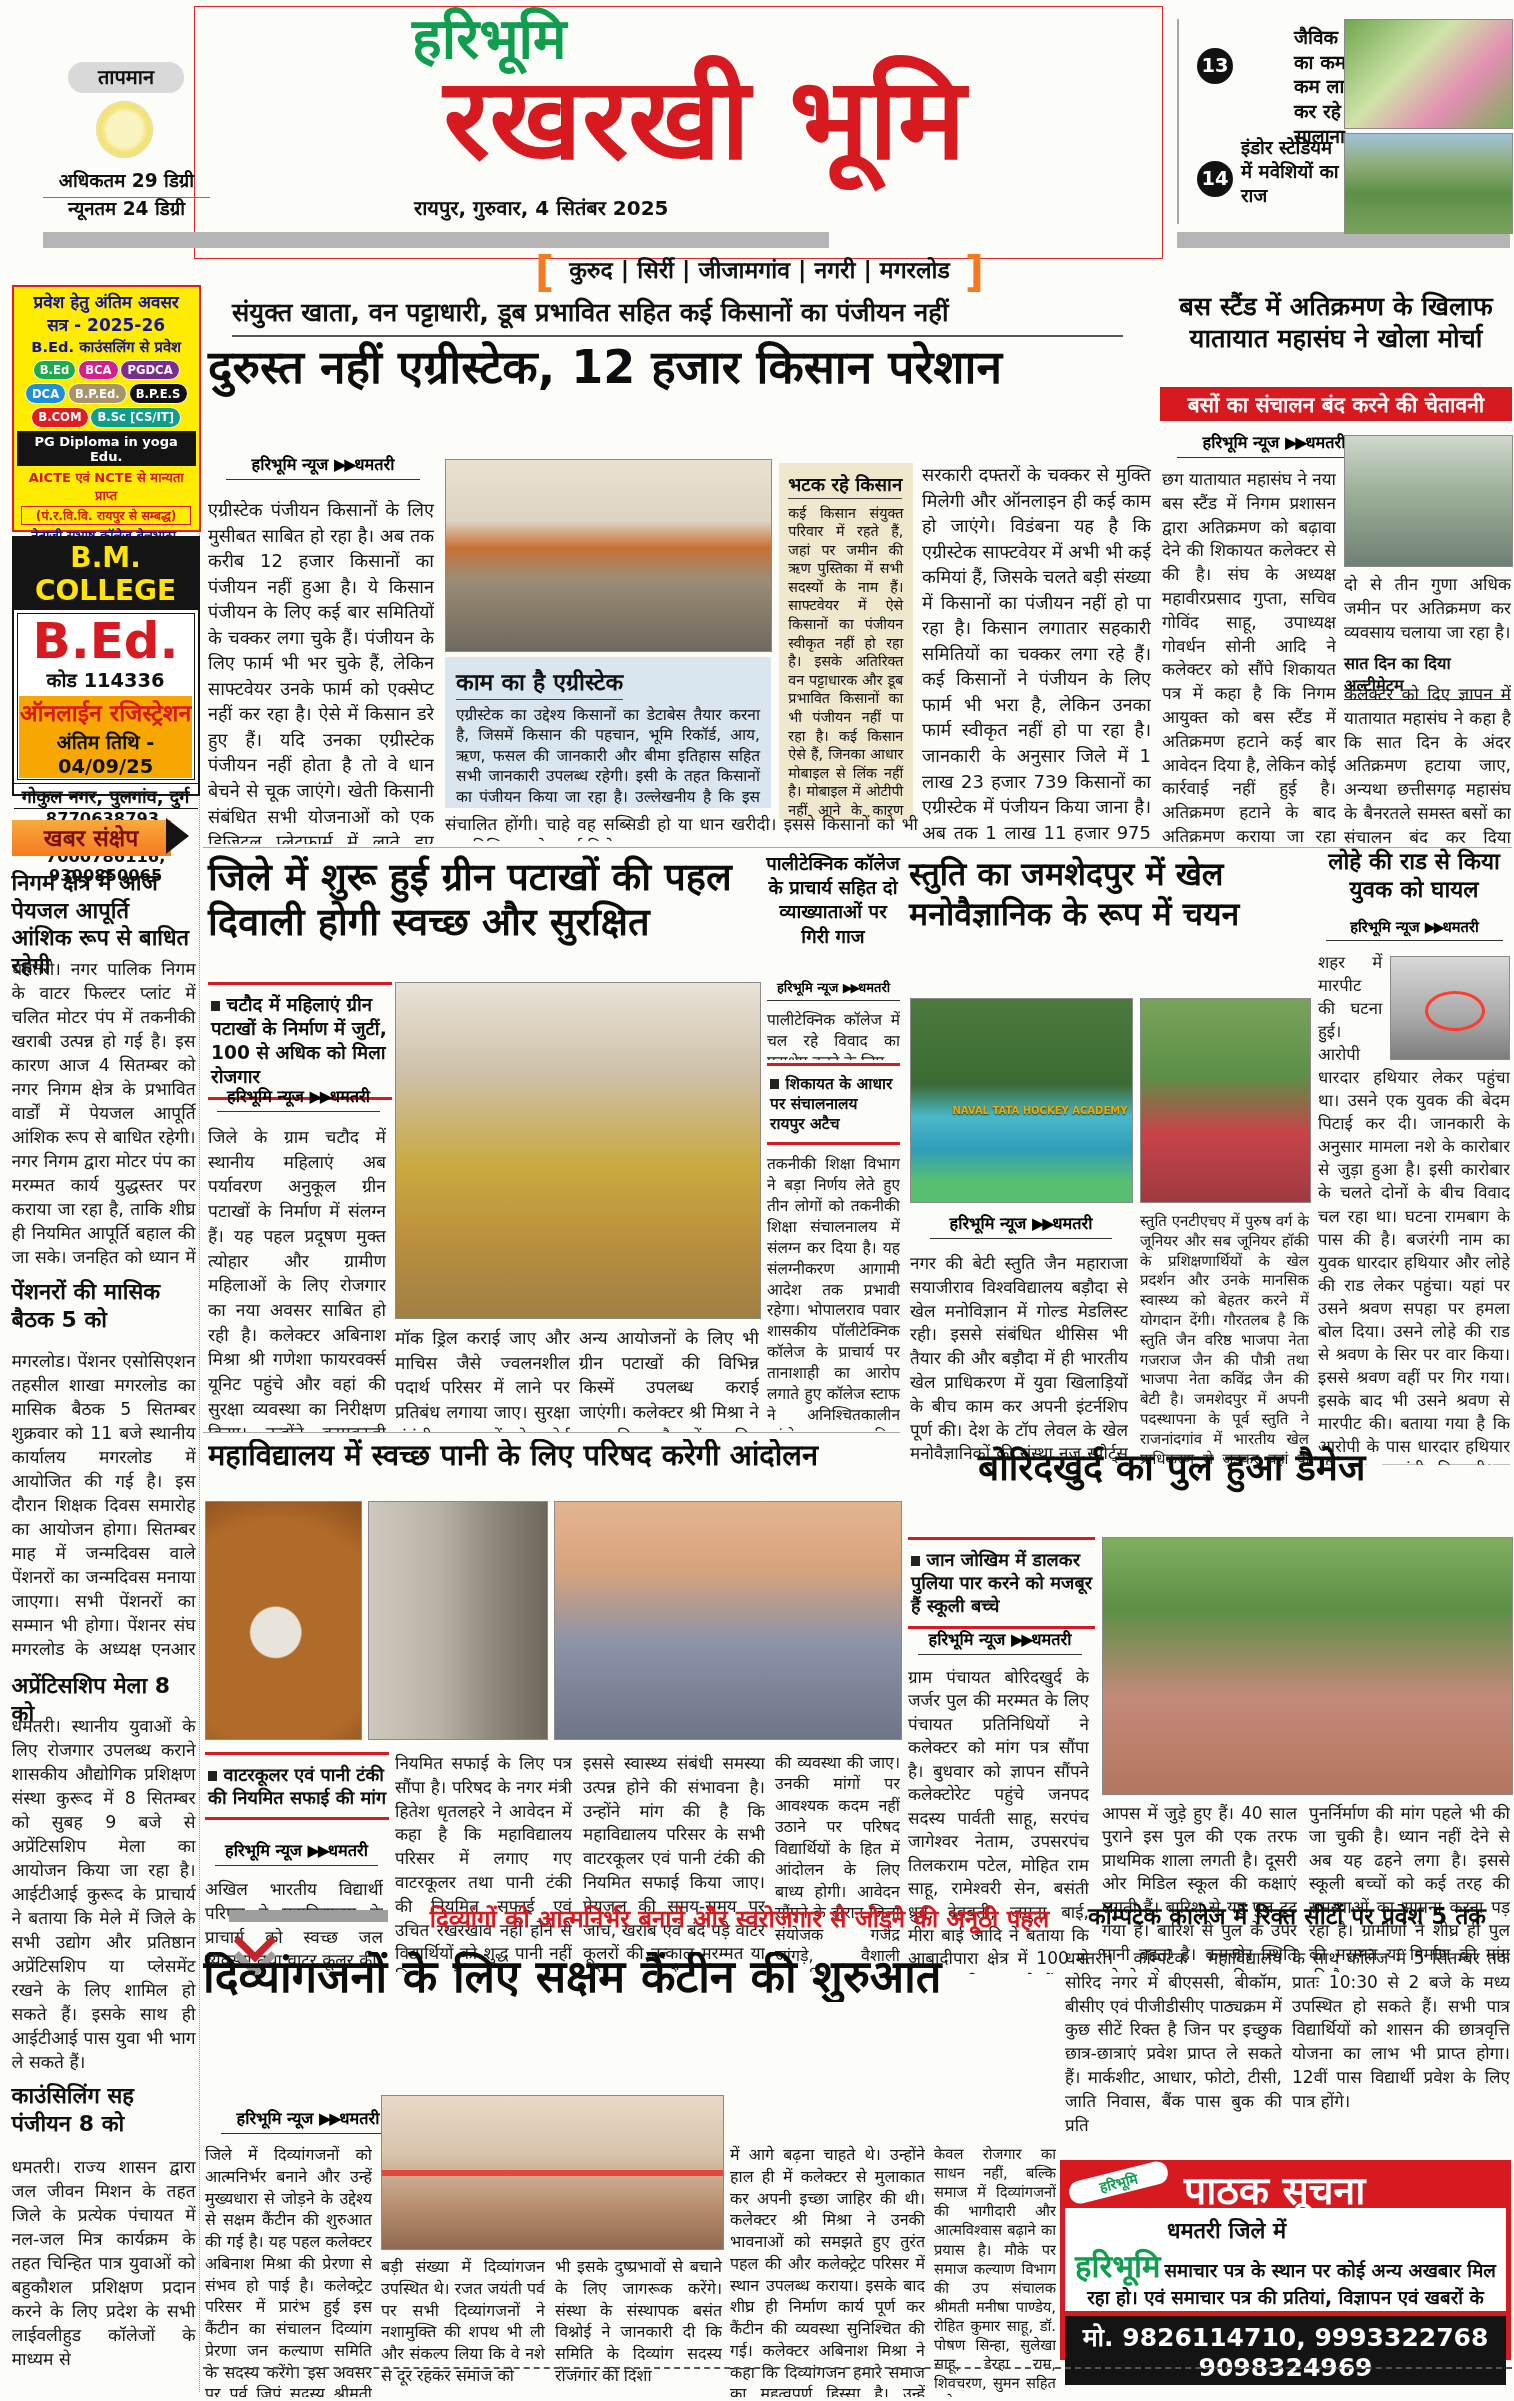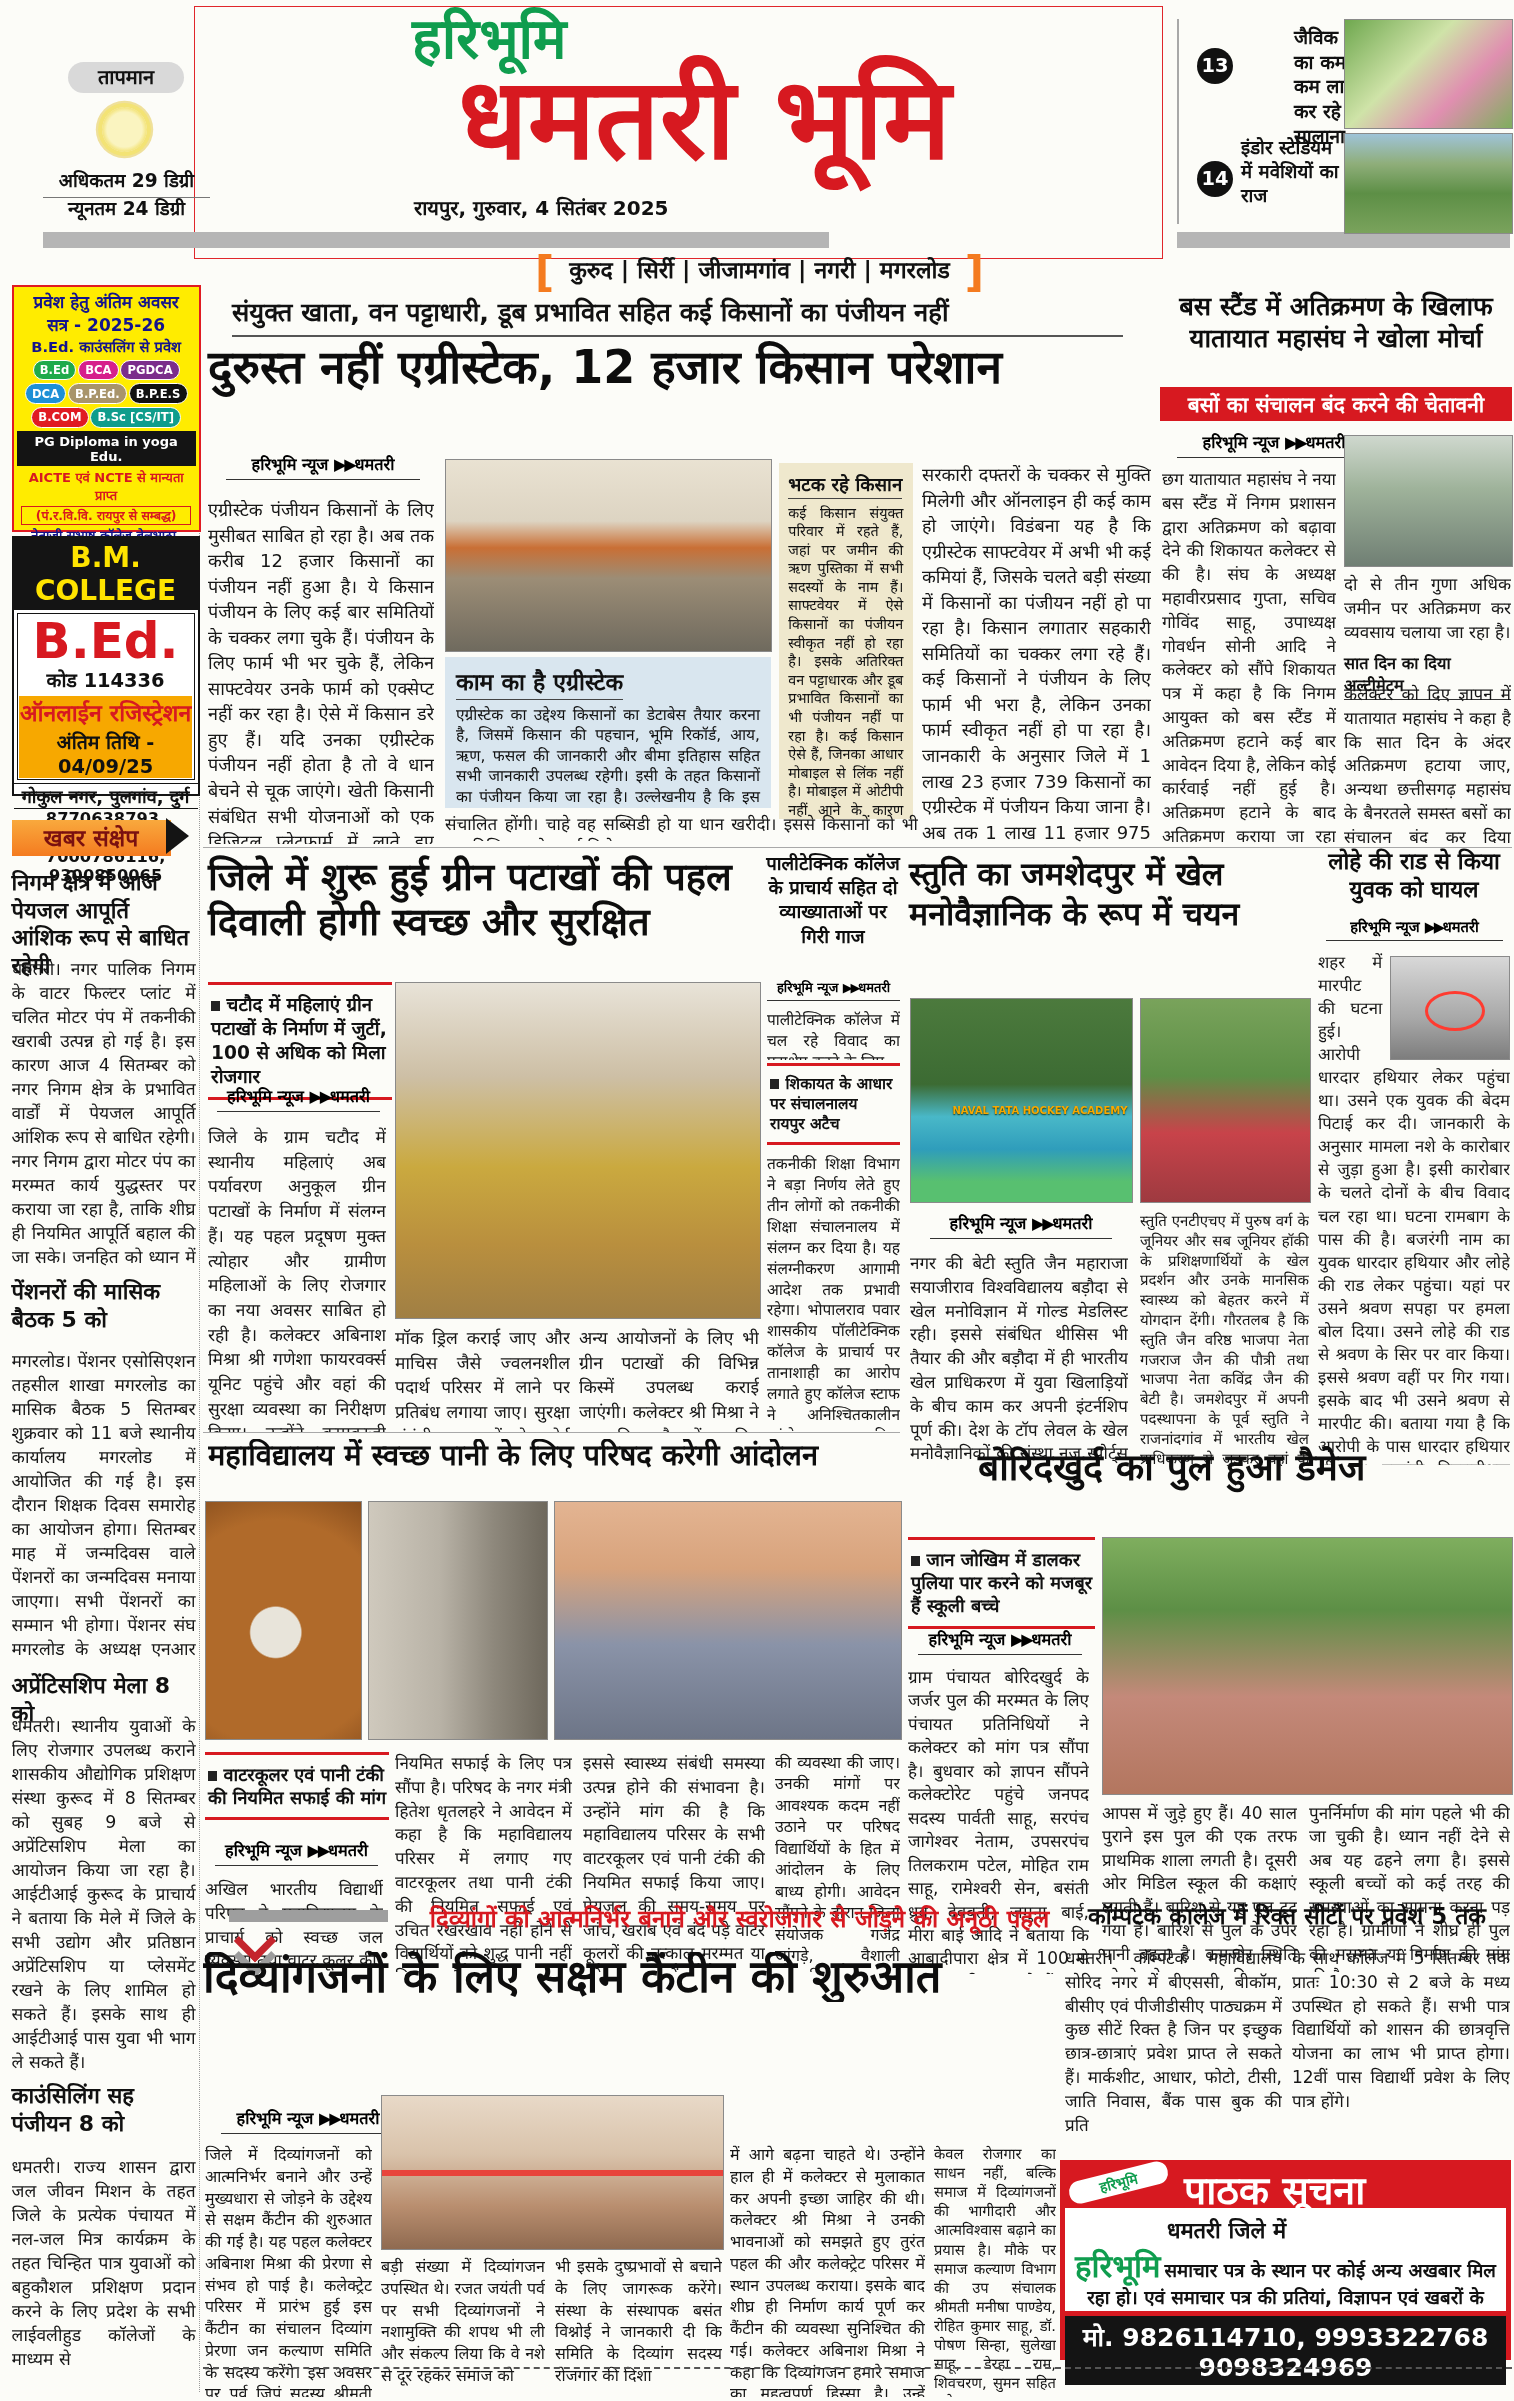--- a/index.html
+++ b/index.html
@@ -42,21 +42,21 @@
 <div class="page">
 
   <div class="abs" style="left:194px;top:6.2px;width:967px;height:251px;border:1.5px solid #e0262b;"></div>
 
   <div class="abs b ctr" style="left:68px;top:62px;width:116px;height:31px;background:#d9d9d9;border-radius:17px;font-size:20px;line-height:31px;">तापमान</div>
   <div class="sun" style="left:102px;top:107px;"></div>
   <div class="abs b ctr" style="left:43px;top:167px;width:167px;font-size:18.6px;border-bottom:1.5px solid #777;padding-bottom:4.6px;">अधिकतम 29 डिग्री</div>
   <div class="abs b ctr" style="left:43px;top:195px;width:167px;font-size:18.6px;">न्यूनतम 24 डिग्री</div>
 
   <div class="abs b" style="left:412px;top:11px;font-size:56px;color:#0f9d4e;line-height:1;">हरिभूमि</div>
-  <div class="abs b ctr nw" style="left:263px;top:60px;width:883px;font-size:113px;color:#d71920;line-height:1.05;">धमतरी भूमि</div>
+  <div class="abs b ctr nw" style="left:263px;top:60px;width:883px;font-size:113px;color:#d71920;line-height:1.05;">रखरखी भूमि</div>
   <div class="abs b" style="left:414px;top:194px;font-size:20px;">रायपुर, गुरुवार, 4 सितंबर  2025</div>
 
   <div class="abs" style="left:43px;top:232px;width:786px;height:15.5px;background:#b5b5b5;"></div>
   <div class="abs" style="left:1177px;top:232px;width:333px;height:15.5px;background:#b5b5b5;"></div>
 
   <div class="abs ctr" style="left:496px;top:253px;width:527px;">
     <span class="bracket">[</span>
     <span class="b" style="font-size:23px;position:relative;top:-6.2px;margin:0 11px;">कुरुद | सिर्री | जीजामगांव | नगरी | मगरलोड</span>
     <span class="bracket">]</span>
   </div>

